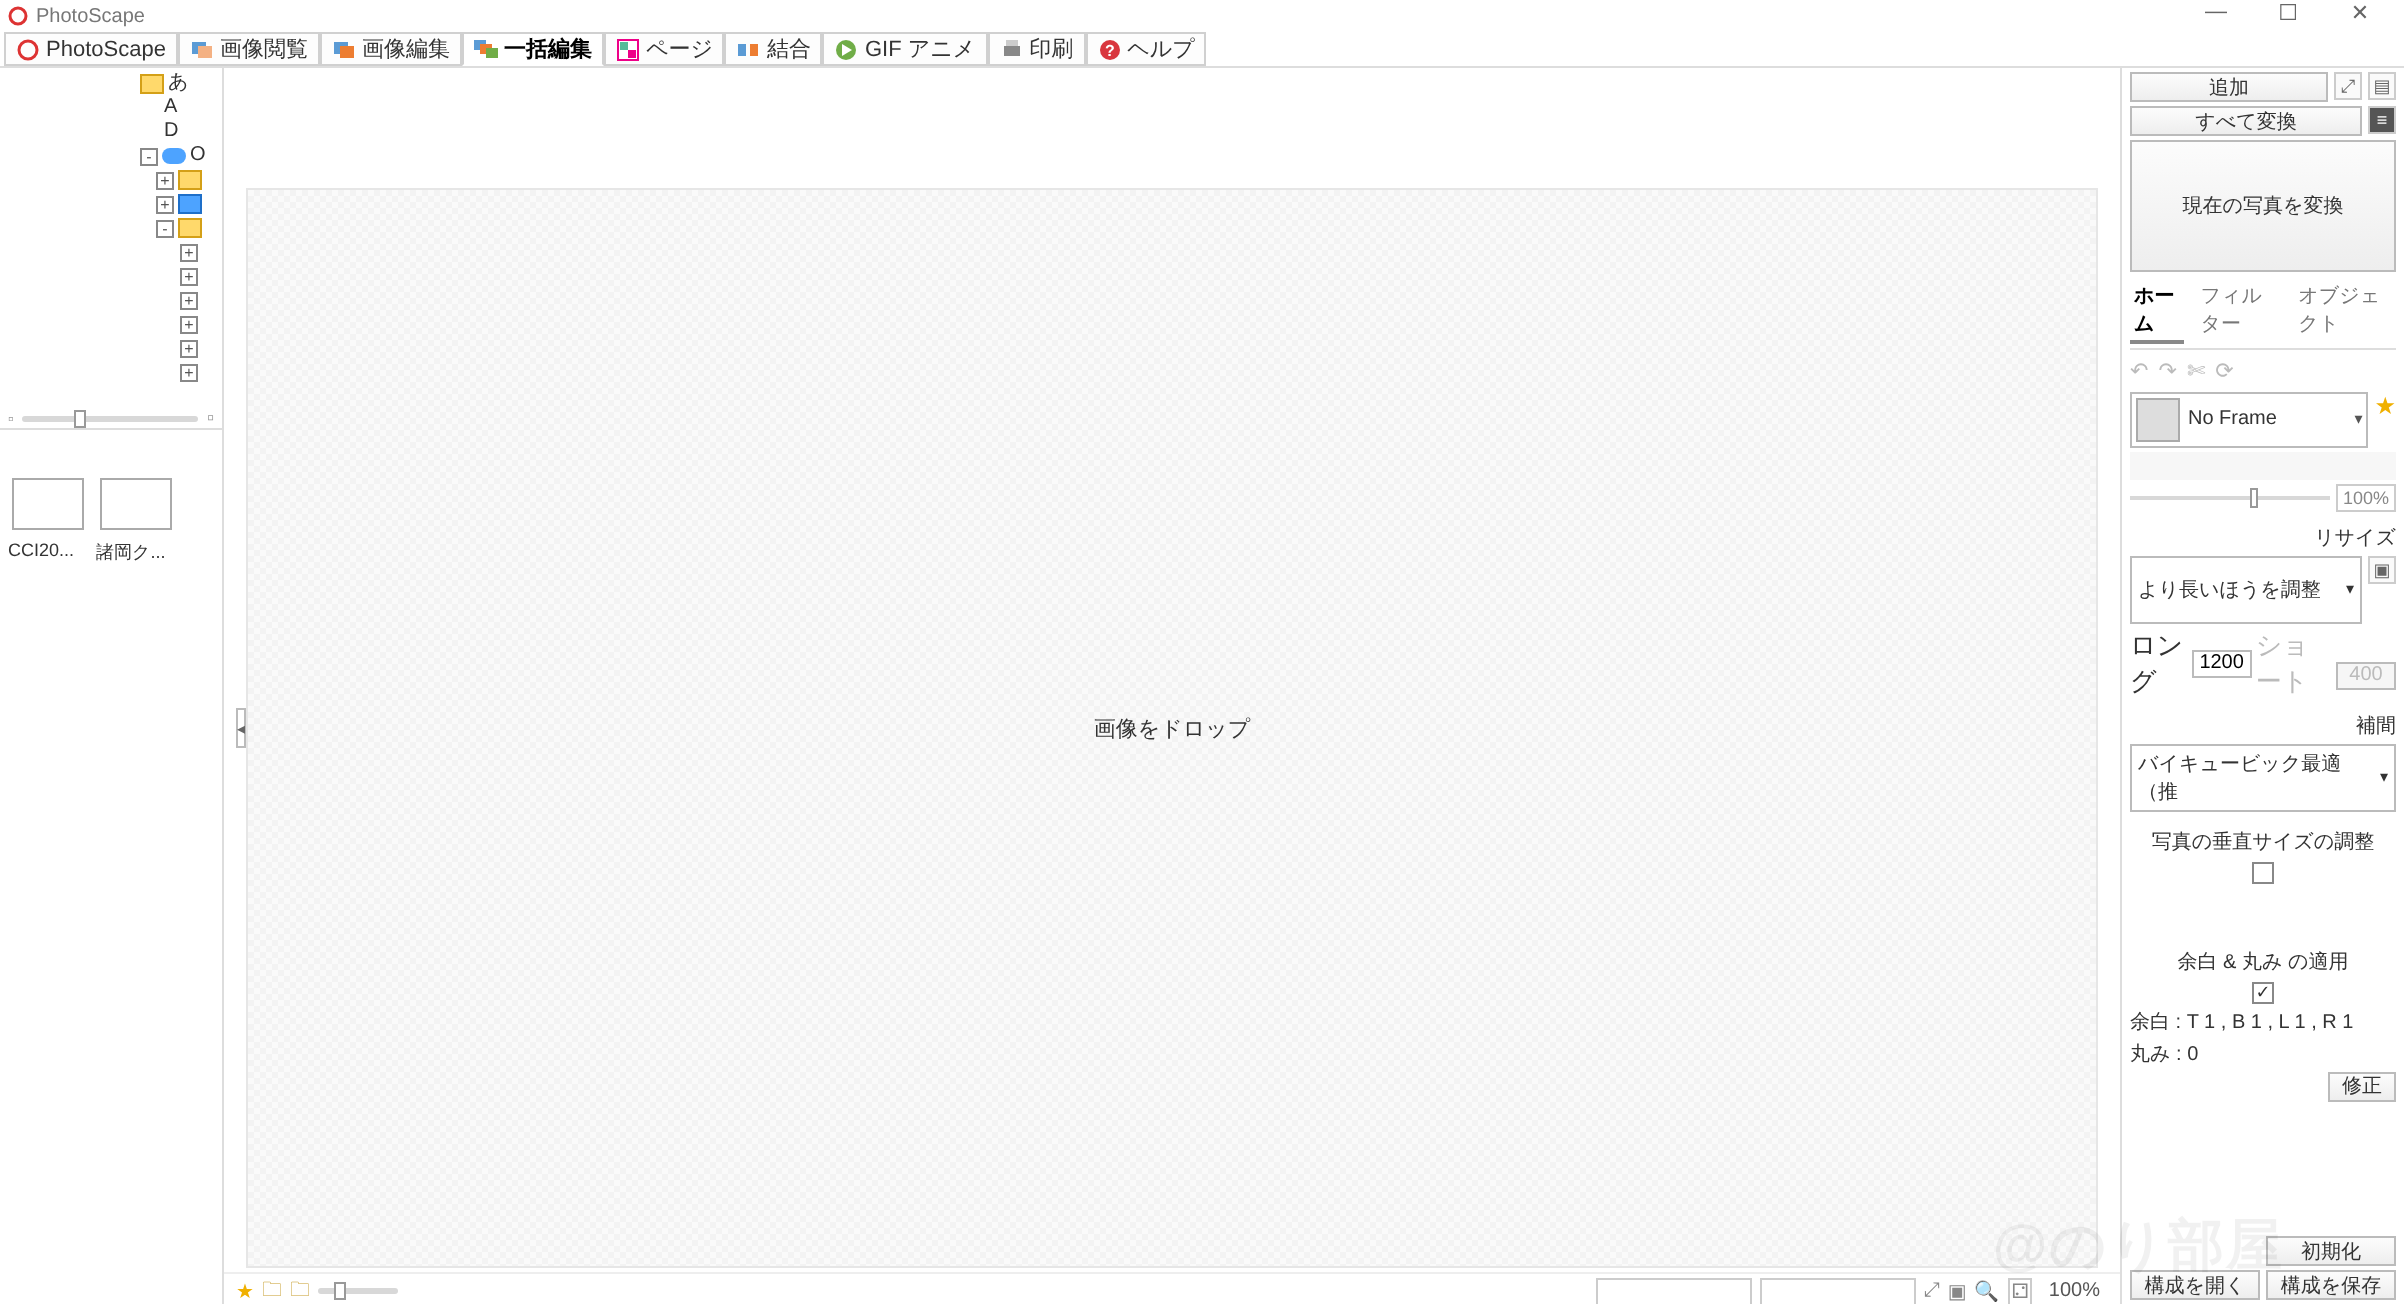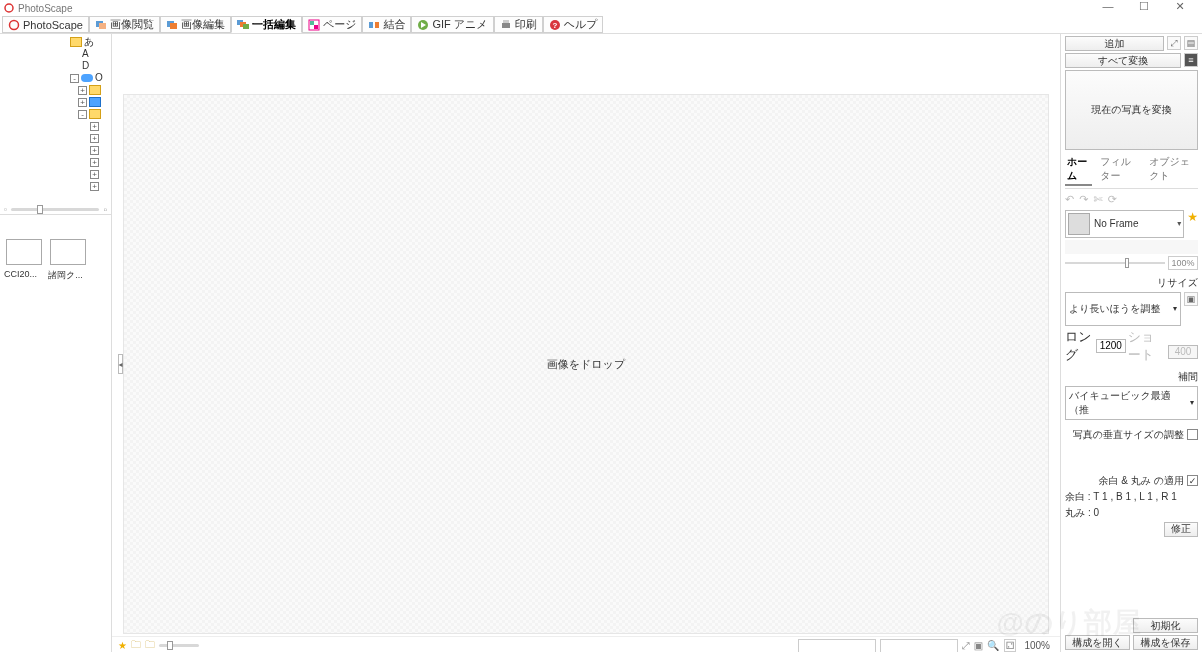--- a/index.html
+++ b/index.html
@@ -69,21 +69,21 @@
 .slider { flex:1; height:2px; background:#d8d8d8; position:relative;}
 .slider .knob { position:absolute; left:60%; top:-4px; width:4px; height:10px; background:#fff; border:1px solid #999;}
 .pct-box { width:30px; height:14px; border:1px solid #ccc; font-size:9px; display:flex; align-items:center; justify-content:center; color:#888;}
 .section-hdr { text-align:right; font-size:10px; color:#333; margin-top:4px;}
 .select { border:1px solid #bbb; height:16px; font-size:10px; display:flex; align-items:center; padding:16px 3px; justify-content:space-between; background:#fff;}
 .inline-inputs { display:flex; align-items:center; gap:2px; font-size:10px; justify-content:flex-end;}
 .num-in { width:30px; height:14px; border:1px solid #bbb; font-size:10px; text-align:center;}
 .num-in.dis { color:#bbb; background:#f6f6f6;margin-top:12px;}
 .label-sm { font-size:13px; color:#333;}
 .label-sm.dis { color:#bbb;}
-.chk-row { display:flex; align-items:center; justify-content:flex-end; gap:3px; font-size:10px;}
+.chk-row { display:flex; align-items:center; justify-content:flex-end; gap:3px; font-size:10px;flex-direction:column;}
 .chk { width:11px; height:11px; border:1px solid #888; display:inline-flex; align-items:center; justify-content:center; font-size:9px;}
 .info-line { text-align:left; font-size:10px; color:#333;}
 .right .flex-spacer { flex:1; }
 .bottom-right-btns { display:flex; gap:3px; }
 .watermark { position:absolute; right:60px; bottom:10px; font-size:28px; color:#000; opacity:0.05; font-weight:bold; letter-spacing:1px; pointer-events:none;}
 </style>
 </head>
 <body>
 
 <div class="titlebar">

